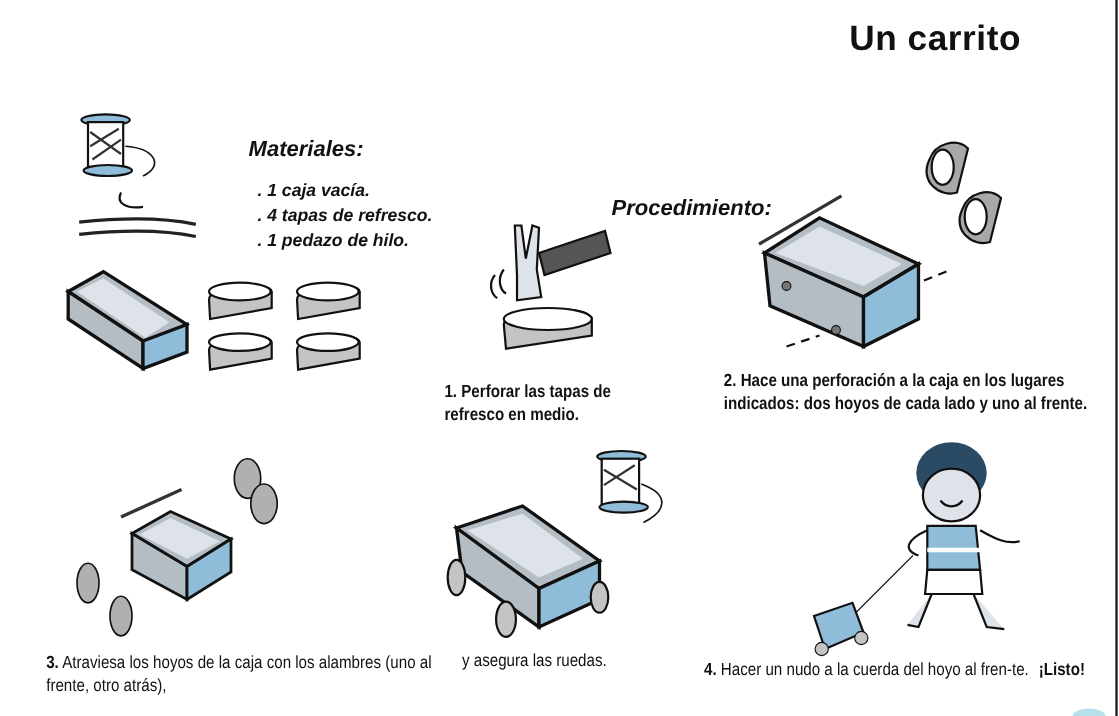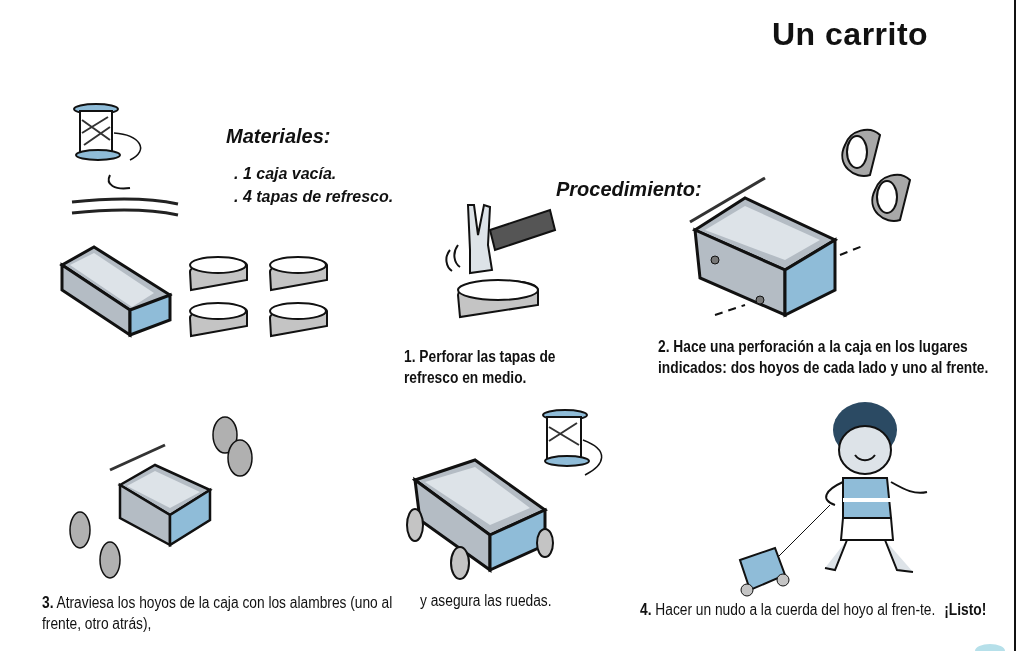--- a/index.html
+++ b/index.html
@@ -27,20 +27,21 @@
 </style>
 </head>
 <body>
 
 <div class="abs title">Un carrito</div>
 
 <div class="abs heading materials-heading">Materiales:</div>
 <ul class="abs mat-list">
   <li>. 1 caja vacía.</li>
   <li>. 4 tapas de refresco.</li>
+  <li>. 1 pedazo de hilo.</li>
 </ul>
 
 <div class="abs heading procedure-heading">Procedimiento:</div>
 
 <div class="abs step step1">
   <span>1.</span>
   <span>Perforar las tapas de refresco en medio.</span>
 </div>
 <div class="abs step step2">
   <span>2.</span>

